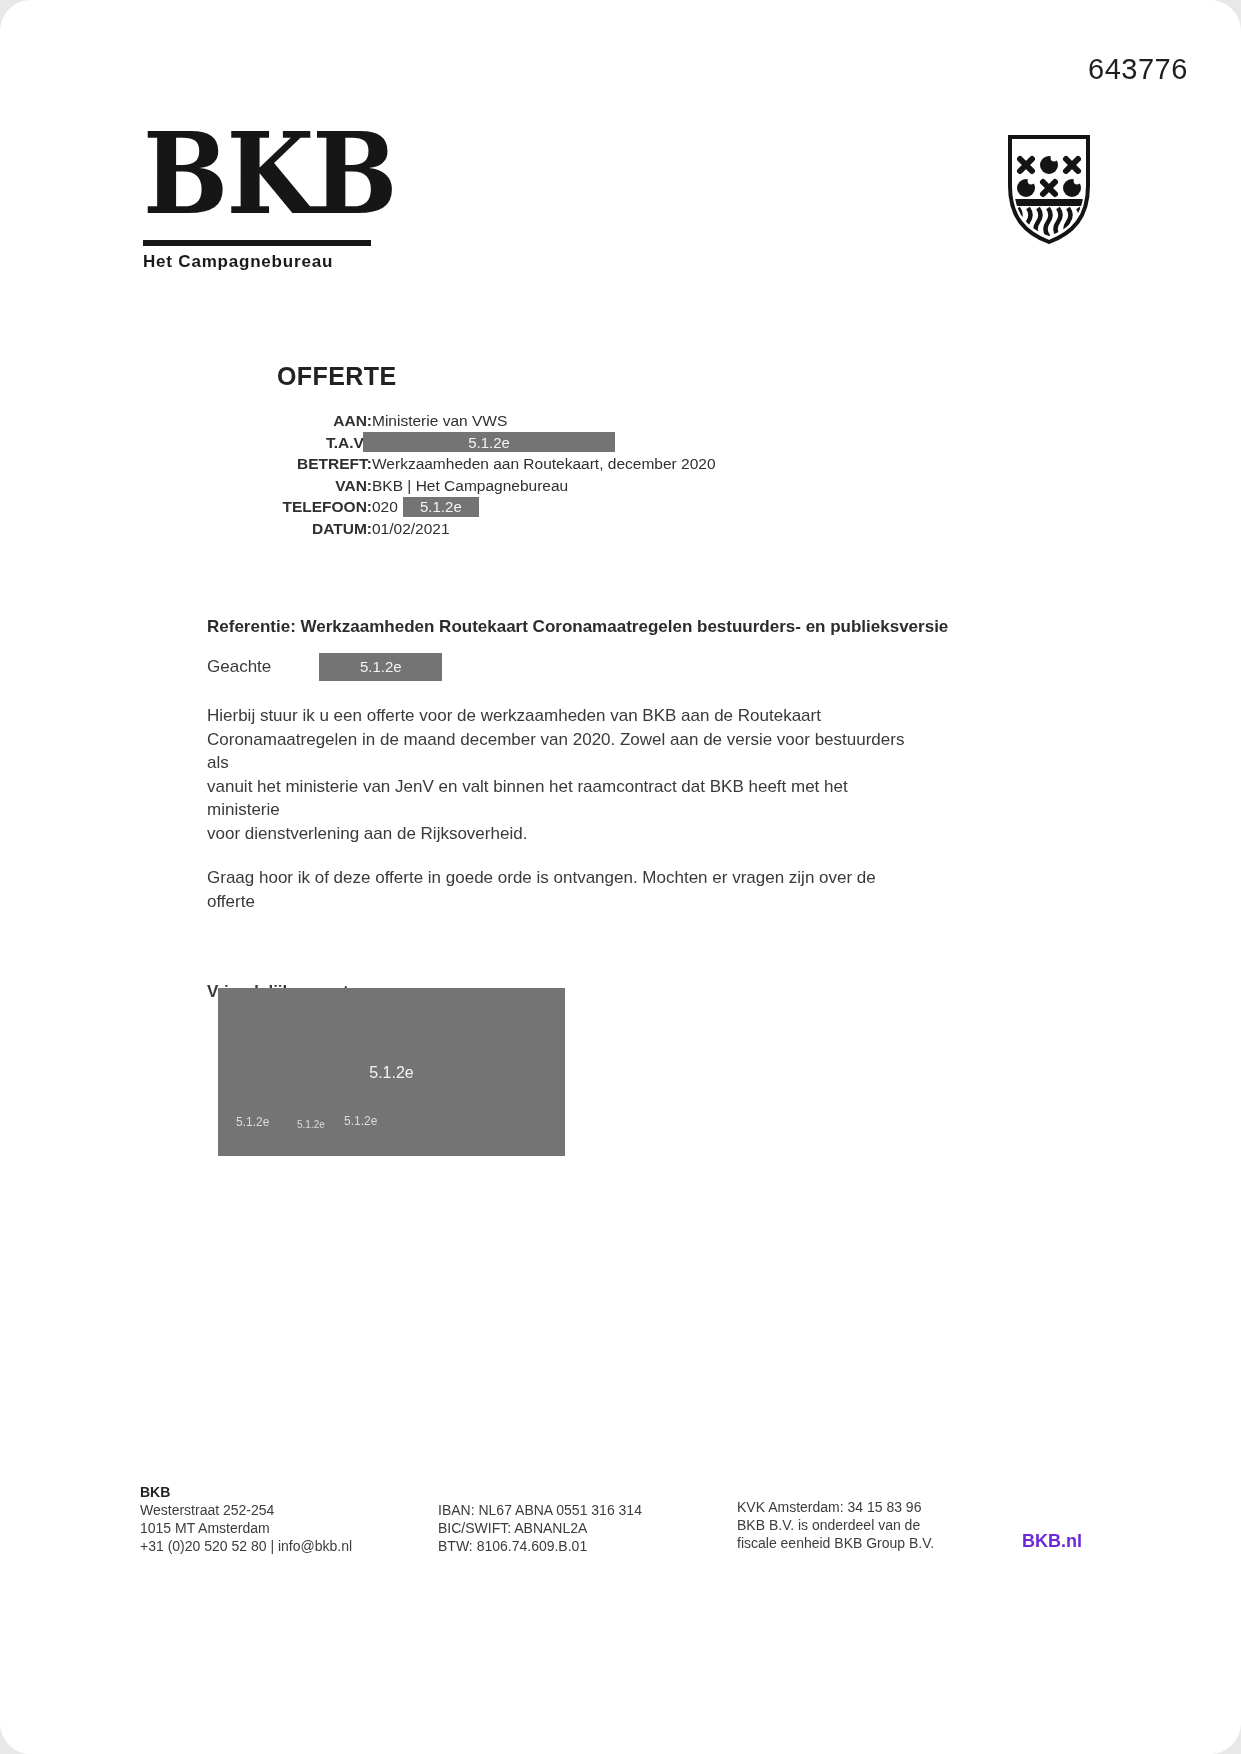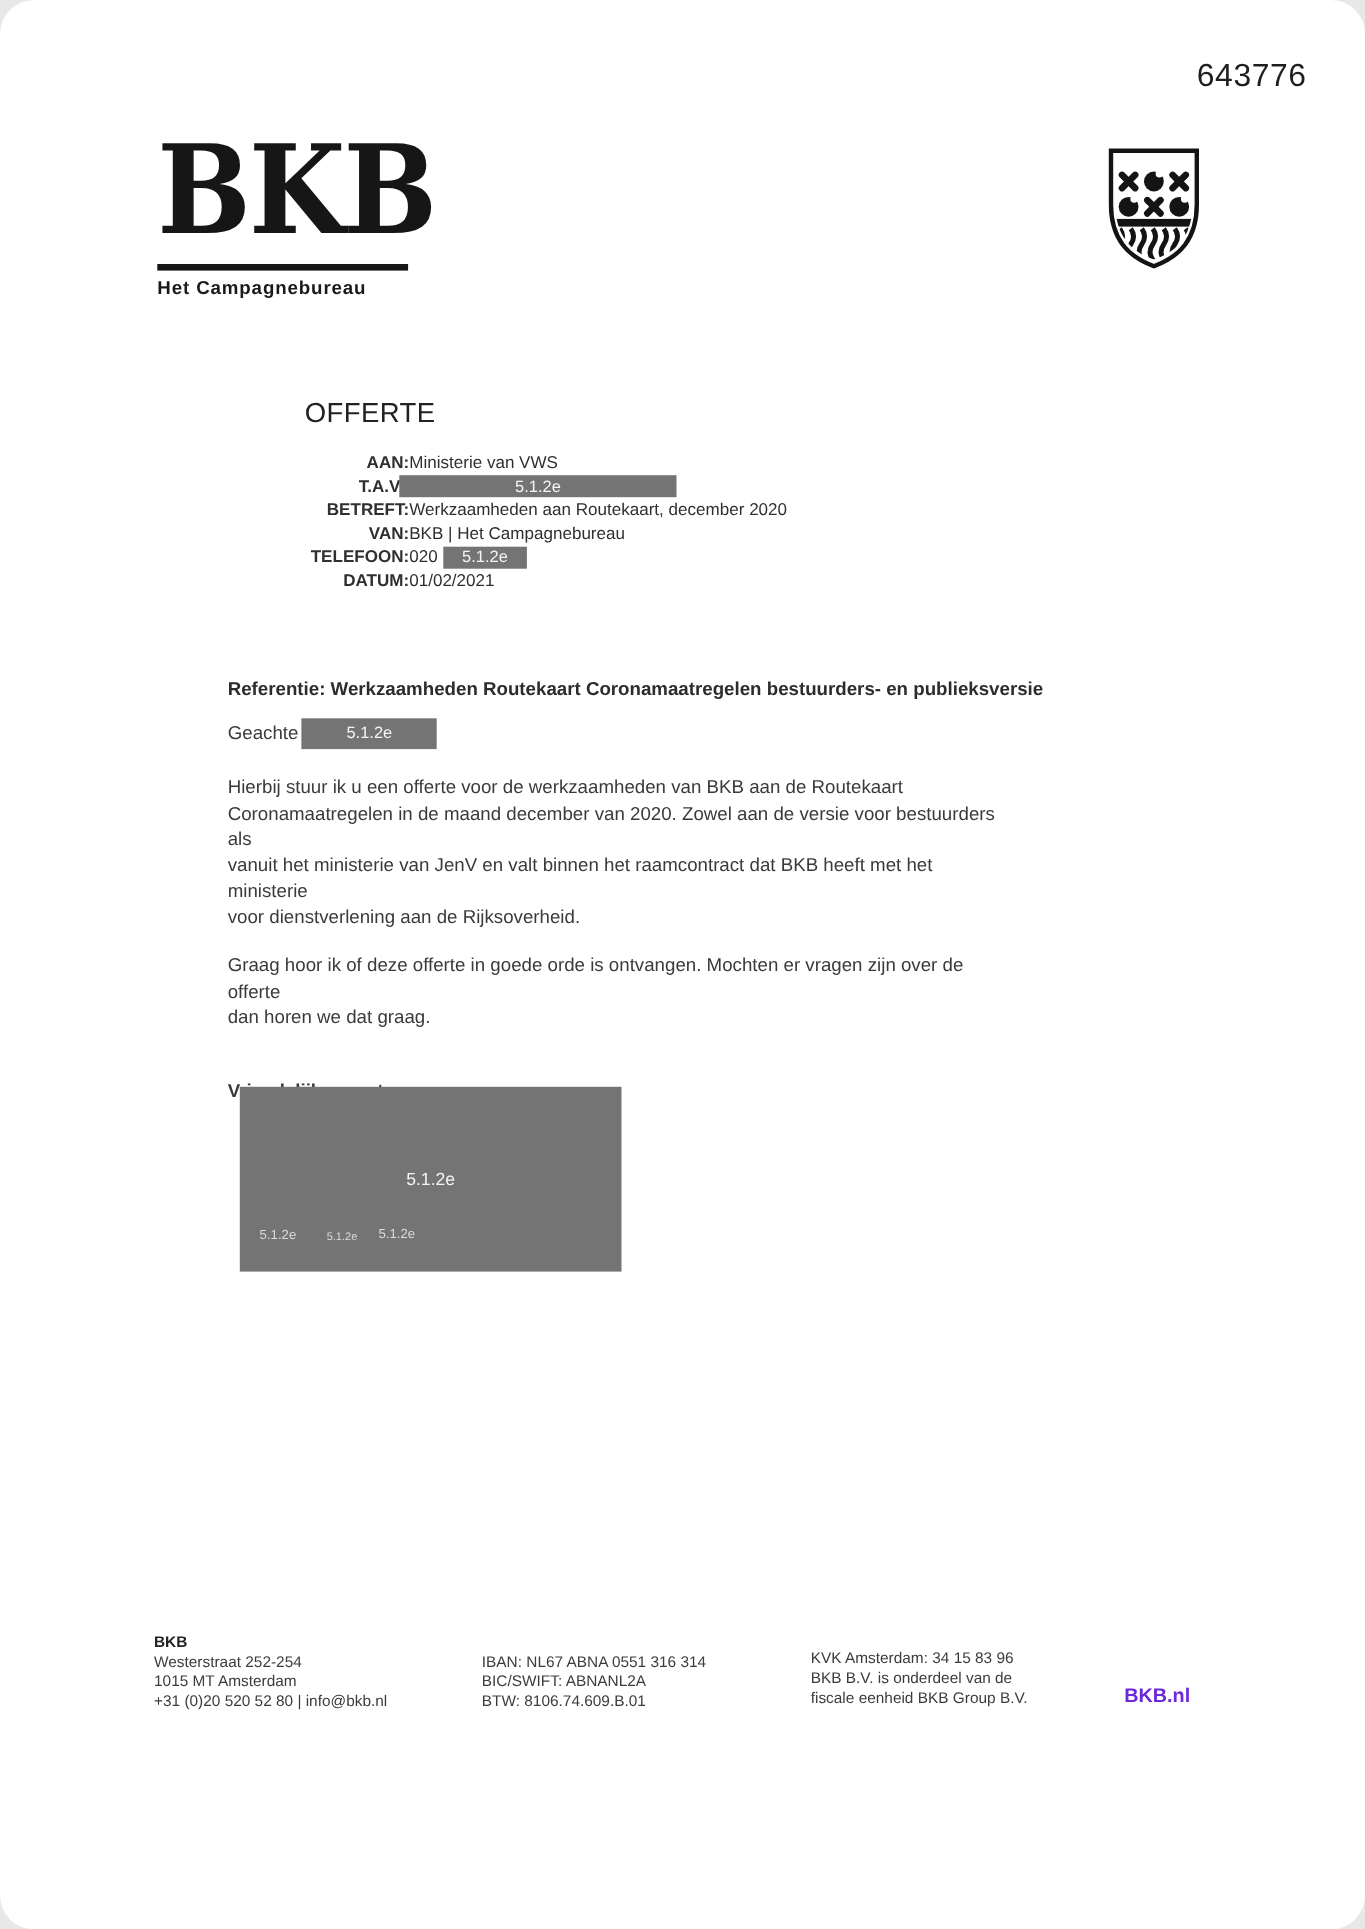--- a/index.html
+++ b/index.html
@@ -43,21 +43,21 @@
     color: #1a1a1a;
     white-space: nowrap;
   }
   
   .crest { position: absolute; left: 1006px; top: 134px; width: 86px; height: 112px; }
   
   .offerte {
     position: absolute;
     left: 277px; top: 362px;
     font-size: 25px;
-    font-weight: 400;
+    font-weight: 700;
     letter-spacing: 0.4px;
     color: #222222;
     text-align: center;
   }
   .meta {
     position: absolute;
     left: 240px; top: 410px;
     display: grid;
     grid-template-columns: 132px auto;
     font-size: 15.5px;
@@ -72,21 +72,21 @@
     display: inline-flex;
     align-items: center;
     justify-content: center;
     font-size: 15px;
   }
   .redact-tav { width: 252px; height: 20px; margin-left: -9px; }
   .redact-tel { width: 76px; height: 20px; margin-left: 5px; }
   
   .bodytext { position: absolute; left: 207px; width: 700px; font-size: 17px; line-height: 23.5px; color: #3a3a3a; }
   .referentie { top: 615px; font-weight: 700; color: #2c2c2c; white-space: nowrap; text-align: center; }
-  .salutation { top: 653px; display: flex; align-items: center; }
+  .salutation { top: 653px; display: flex; align-items: center; gap: 45px; }
   .redact-salutation { width: 123px; height: 28px; margin-left: 3px; }
   .p1 { top: 704px; }
   .p2 { top: 866px; }
   .closing { top: 980px; font-weight: bold; }
   
   .sig-box {
     position: absolute;
     left: 218px; top: 988px;
     width: 347px; height: 168px;
     background: #747474;
@@ -205,21 +205,20 @@
 
   <div class="bodytext p1">
     <div>Hierbij stuur ik u een offerte voor de werkzaamheden van BKB aan de Routekaart</div>
     <div>Coronamaatregelen in de maand december van 2020. Zowel aan de versie voor bestuurders als</div>
     <div>vanuit het ministerie van JenV en valt binnen het raamcontract dat BKB heeft met het ministerie</div>
     <div>voor dienstverlening aan de Rijksoverheid.</div>
   </div>
 
   <div class="bodytext p2">
     <div>Graag hoor ik of deze offerte in goede orde is ontvangen. Mochten er vragen zijn over de offerte</div>
-    <div>dan horen we dat graag.</div>
   </div>
 
   <div class="bodytext closing">Vriendelijke groet,</div>
 
   <div class="sig-box">
     <div class="sig-center">5.1.2e</div>
     <div class="sig-small sig-s1">5.1.2e</div>
     <div class="sig-small sig-s2">5.1.2e</div>
     <div class="sig-small sig-s3">5.1.2e</div>
   </div>

